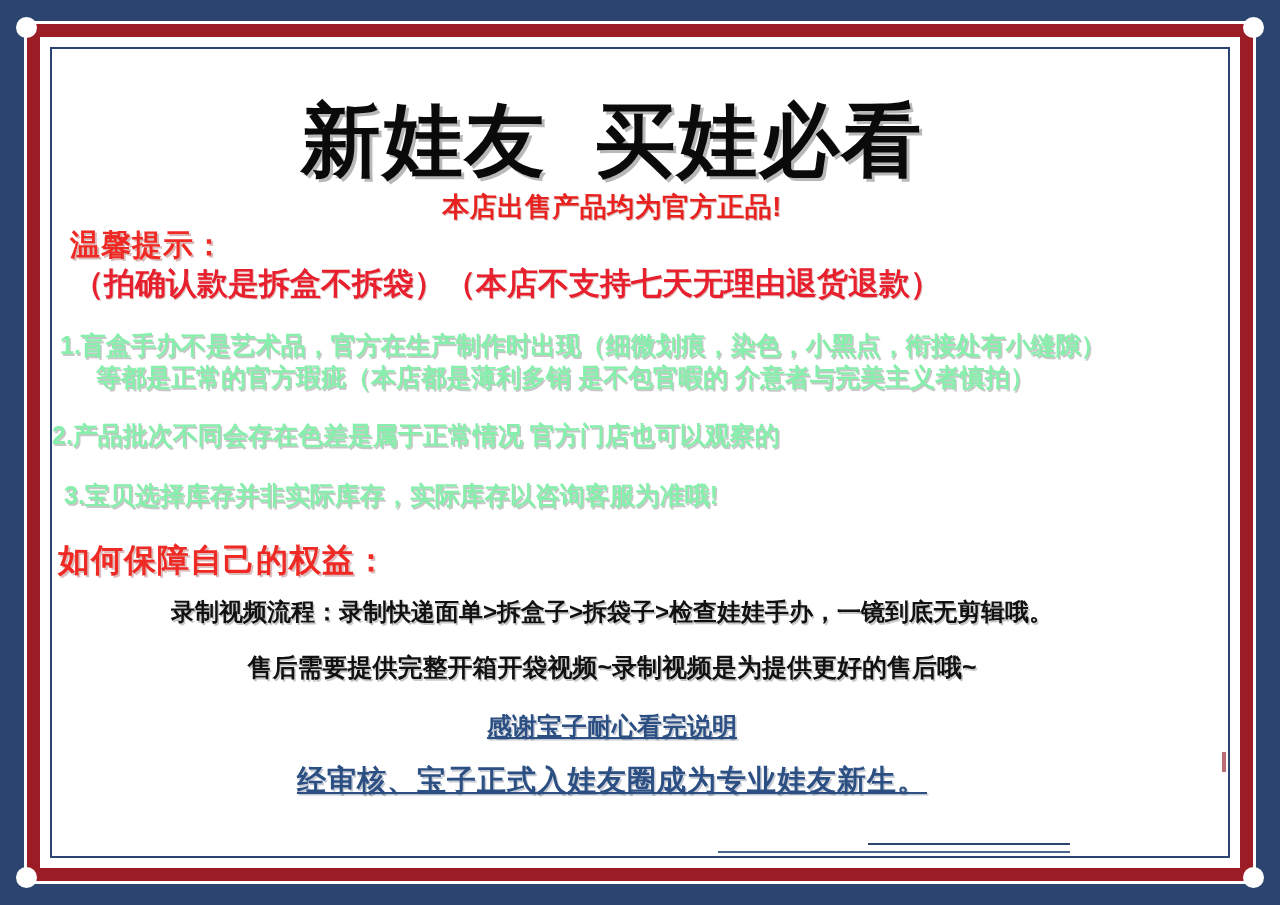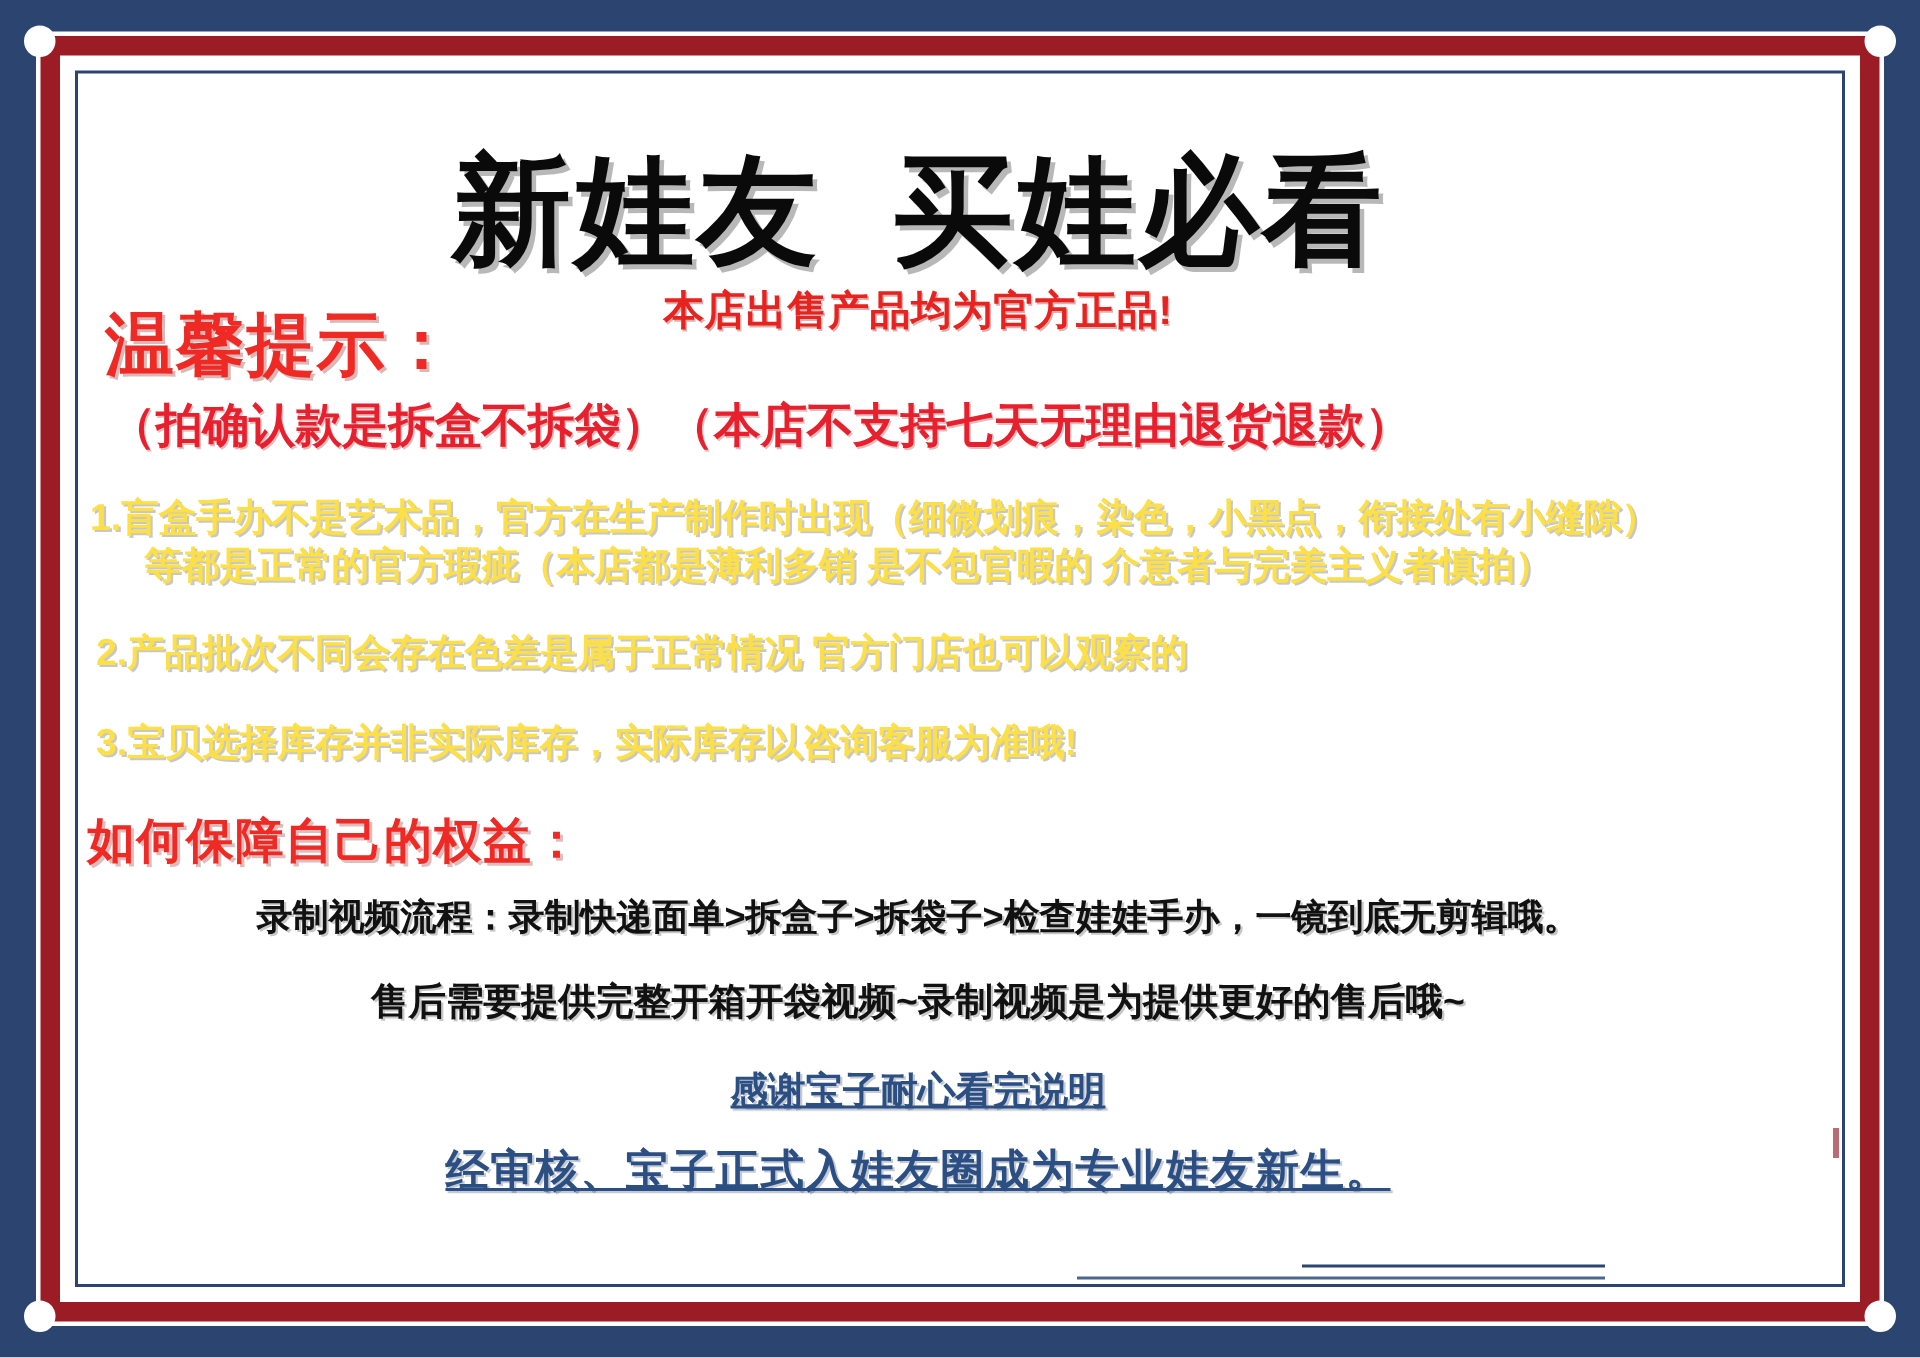--- a/index.html
+++ b/index.html
@@ -125,53 +125,53 @@
     font-weight: bold;
     color: #e8231f;
     margin-top: 8px;
     letter-spacing: .5px;
     text-shadow: 1px 1px 0 rgba(120,0,0,.30);
   }
 
   .tips-label {
     position: absolute;
     left: 18px;
-    top: 150px;
-    font-size: 46px;
+    top: 176px;
+    font-size: 30px;
     font-weight: bold;
     color: #ef2a24;
     letter-spacing: 1px;
     text-shadow: 2px 2px 0 rgba(120,0,0,.28);
   }
 
   .crimson-line {
     margin-top: 38px;
     text-align: center;
     font-size: 31px;
     font-weight: bold;
     color: #e8202e;
     letter-spacing: 0px;
     text-shadow: 1px 1px 0 rgba(120,0,0,.25);
     padding-right: 210px;
   }
 
   .rule-block { margin-top: 24px; }
 
   .rule {
-    color: #fde047;
+    color: #86efac;
     font-weight: bold;
     font-size: 25px;
     line-height: 1.28;
     letter-spacing: 0px;
     text-shadow: 1.5px 1.5px 0 rgba(0,0,0,.22);
   }
   .rule .l1 { display: block; padding-left: 8px; }
   .rule .l2 { display: block; padding-left: 44px; }
   .rule + .rule { margin-top: 22px; }
-  .rule.r2 .l1 { padding-left: 12px; }
+  .rule.r2 .l1 { padding-left: 0; }
   .rule.r3 .l1 { padding-left: 12px; }
   .rule.r2 { margin-top: 26px; }
   .rule.r3 { margin-top: 28px; }
 
   .protect-heading {
     margin-top: 28px;
     padding-left: 6px;
     font-size: 32px;
     font-weight: bold;
     color: #ef2a24;

